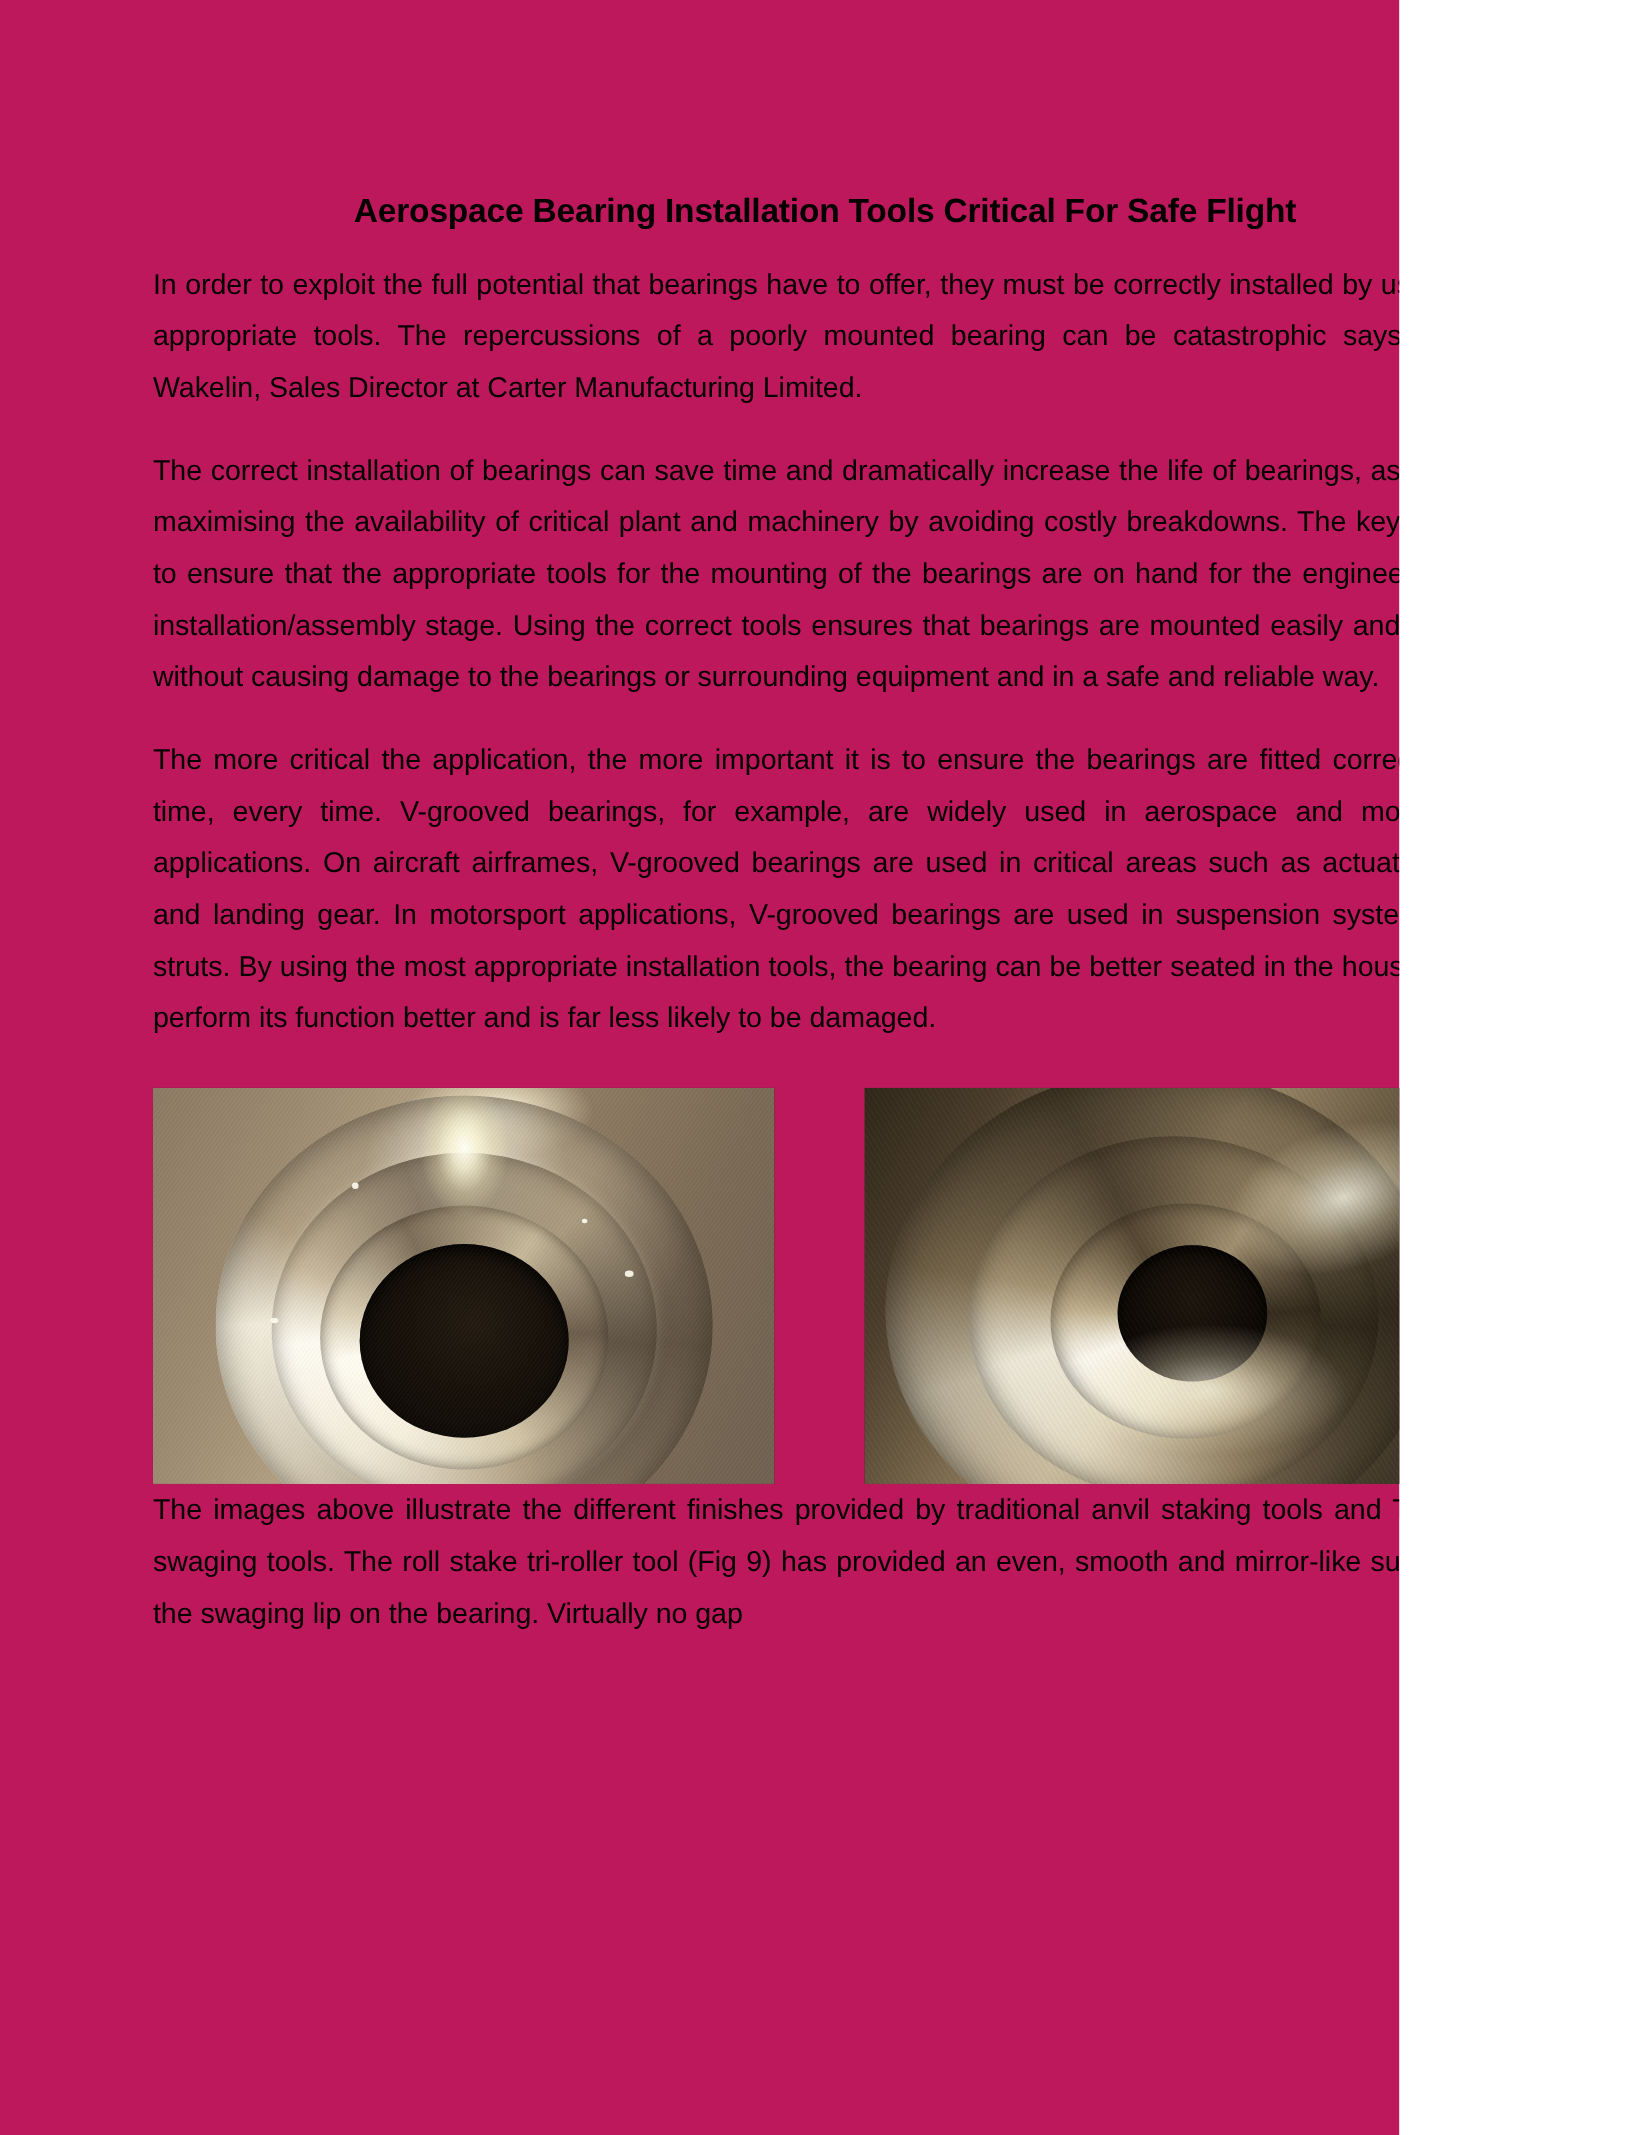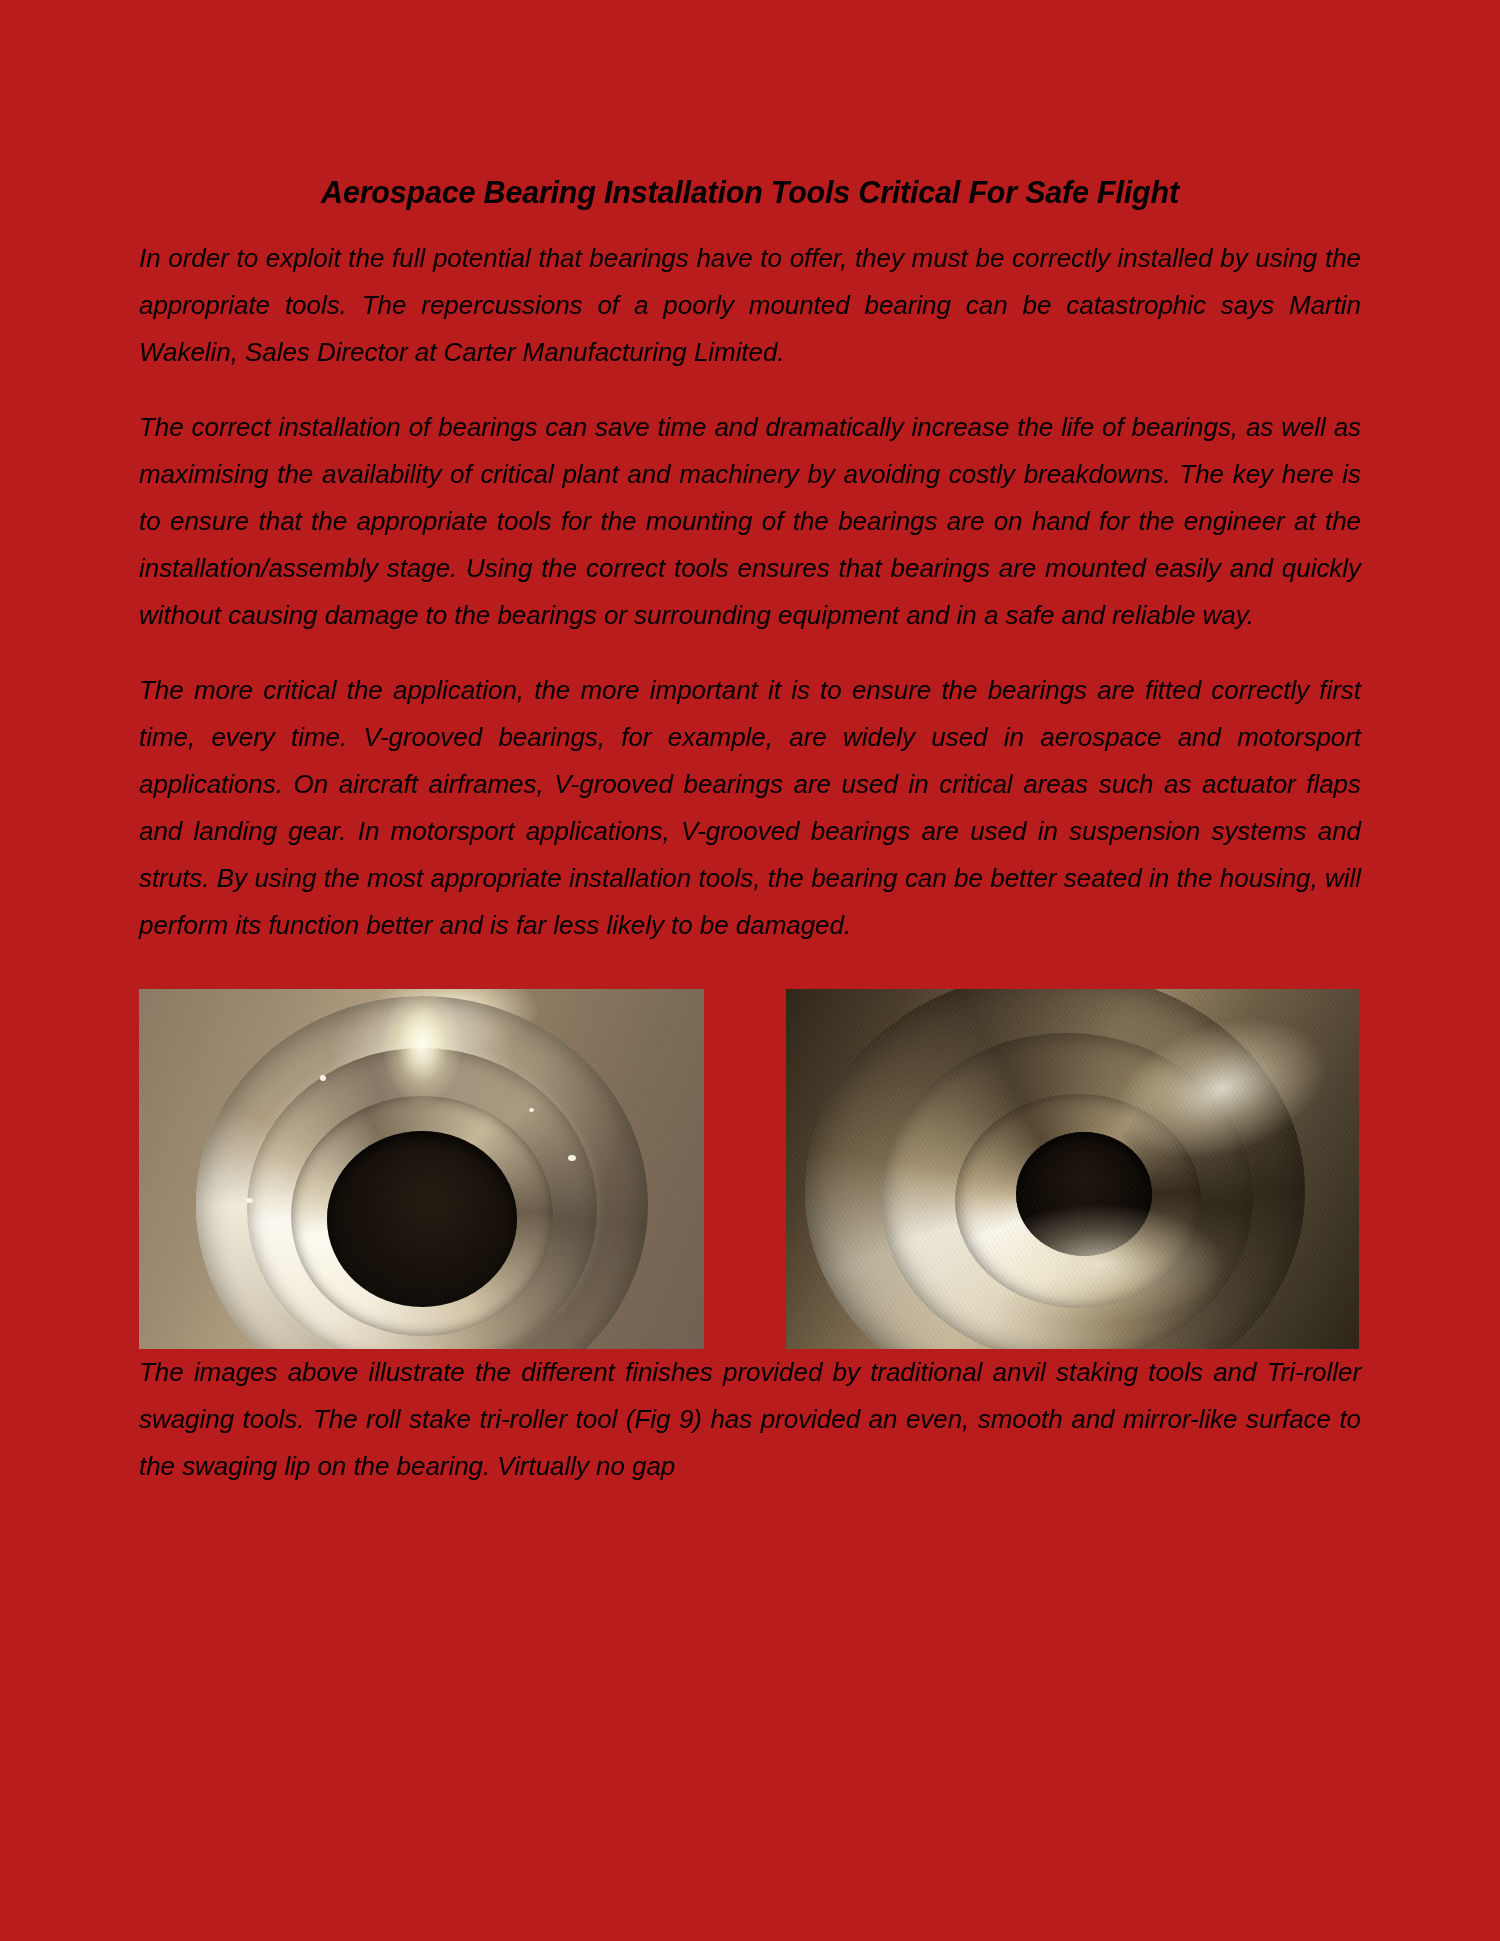--- a/index.html
+++ b/index.html
@@ -6,26 +6,25 @@
     margin: 0;
     padding: 0;
     background: #ffffff;
   }
   body {
     font-family: "Liberation Sans", sans-serif;
     color: #000000;
   }
   .page {
     position: relative;
-    width: 1500px;
+    width: 1272px;
     height: 1941px;
-    background: #b91c1c;
+    background: #be185d;
     overflow: hidden;
     box-sizing: border-box;
-    font-style: italic;
   }
   .content {
     position: absolute;
     left: 139px;
     top: 0;
     width: 1222px;
   }
   .doc-title {
     margin: 0;
     padding: 0;

